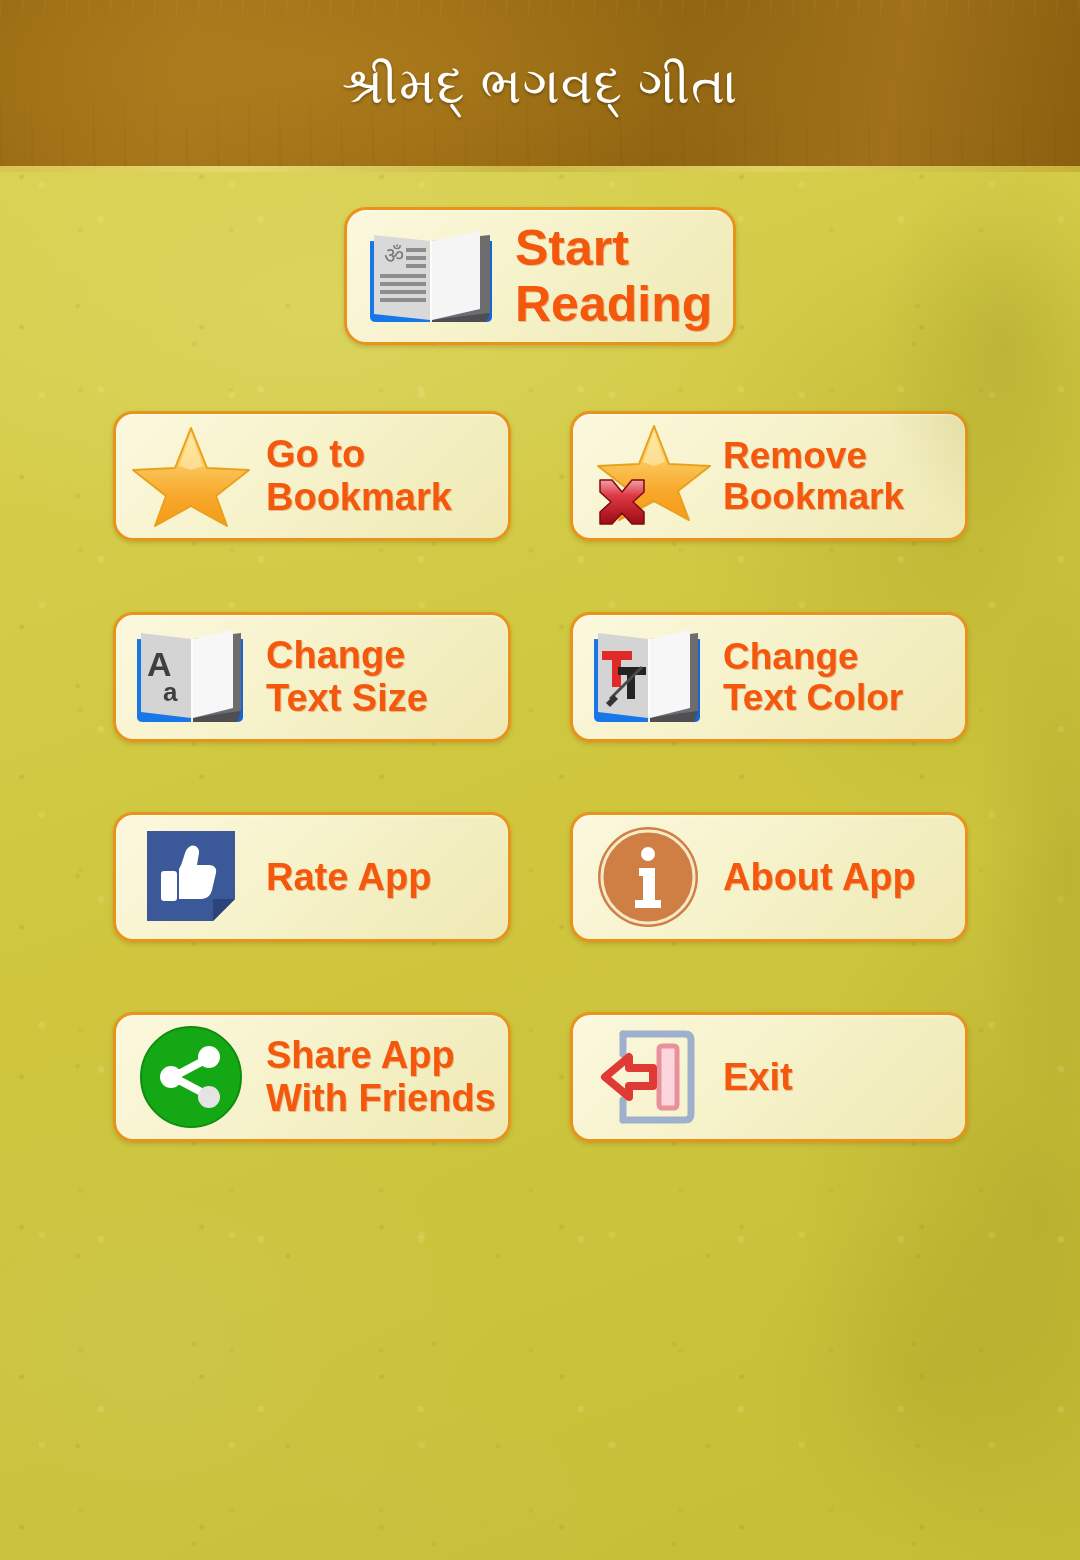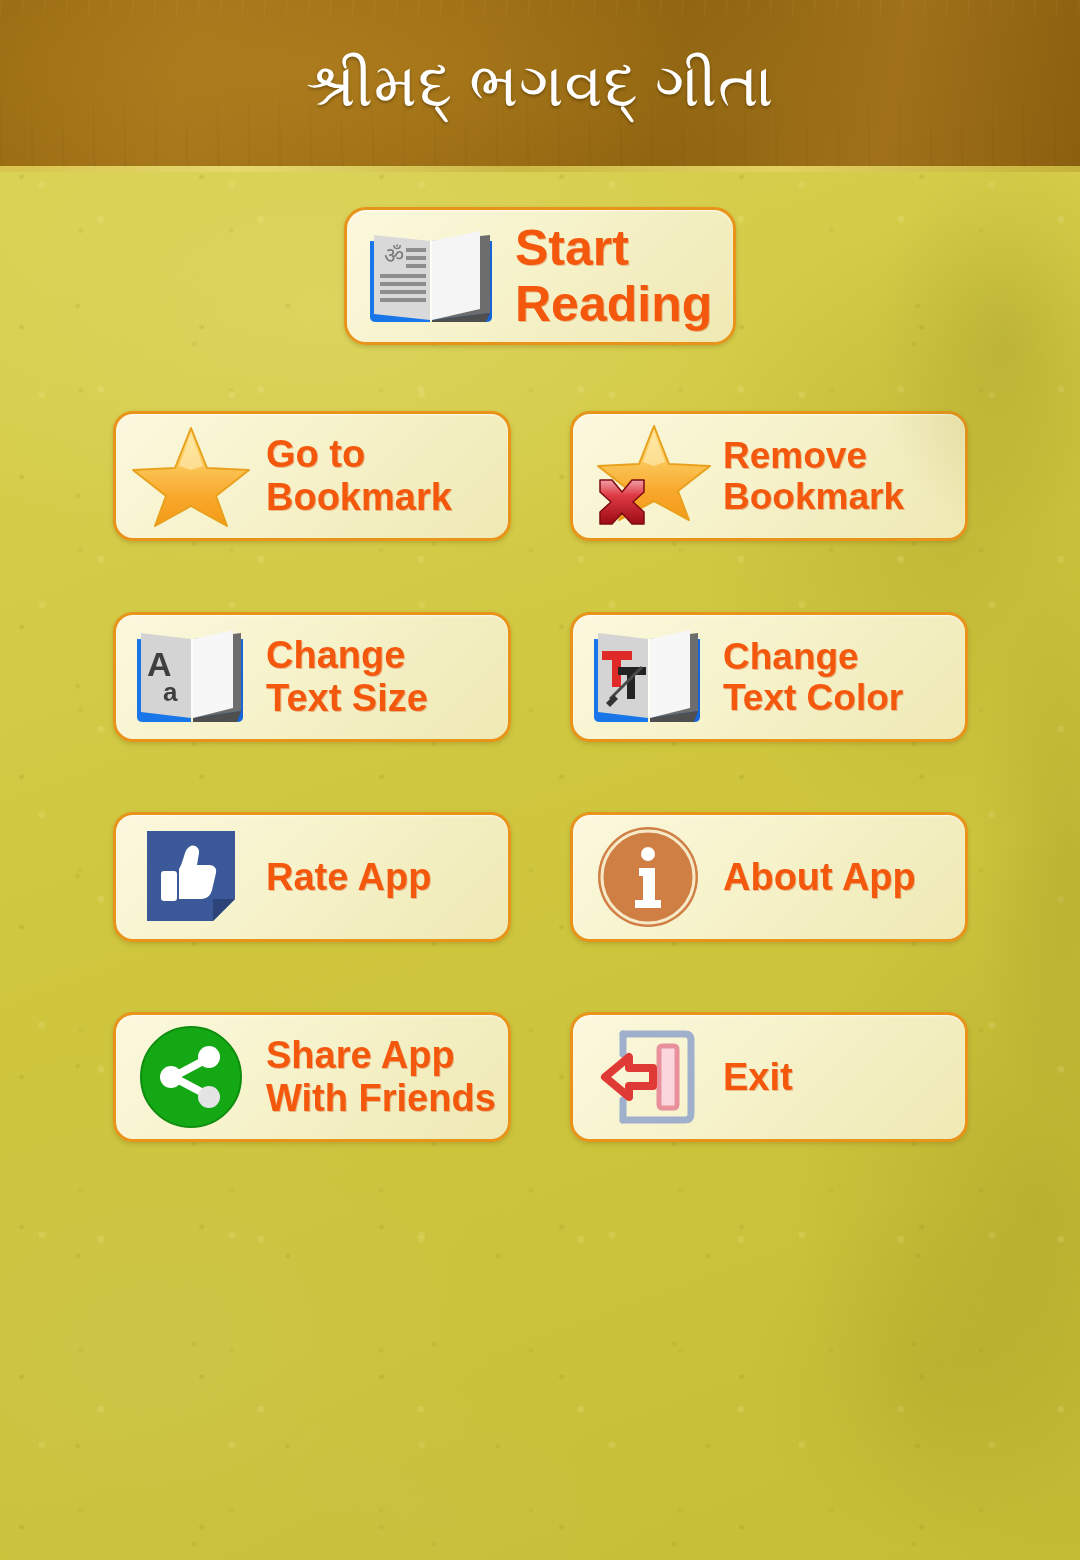--- a/index.html
+++ b/index.html
@@ -84,22 +84,22 @@
       linear-gradient(95deg, rgba(255,220,140,0.22) 0 2px, transparent 2px 12px),
       linear-gradient(88deg, rgba(90,60,10,0.22) 0 3px, transparent 3px 17px);
     background-size: 22px 100%, 31px 100%;
   }
   .header-title {
     position: relative;
     z-index: 2;
     width: 100%;
     text-align: center;
     color: #ffffff;
-    font-family: Liberation Serif, serif;
-    font-size: 61px;
+    font-family: Liberation Sans, sans-serif;
+    font-size: 51px;
     font-weight: 400;
     letter-spacing: 1px;
     line-height: 172px;
     text-shadow: 0 2px 3px rgba(60,38,0,0.45);
     white-space: nowrap;
   }
 
   
   .btn {
     position: absolute;

